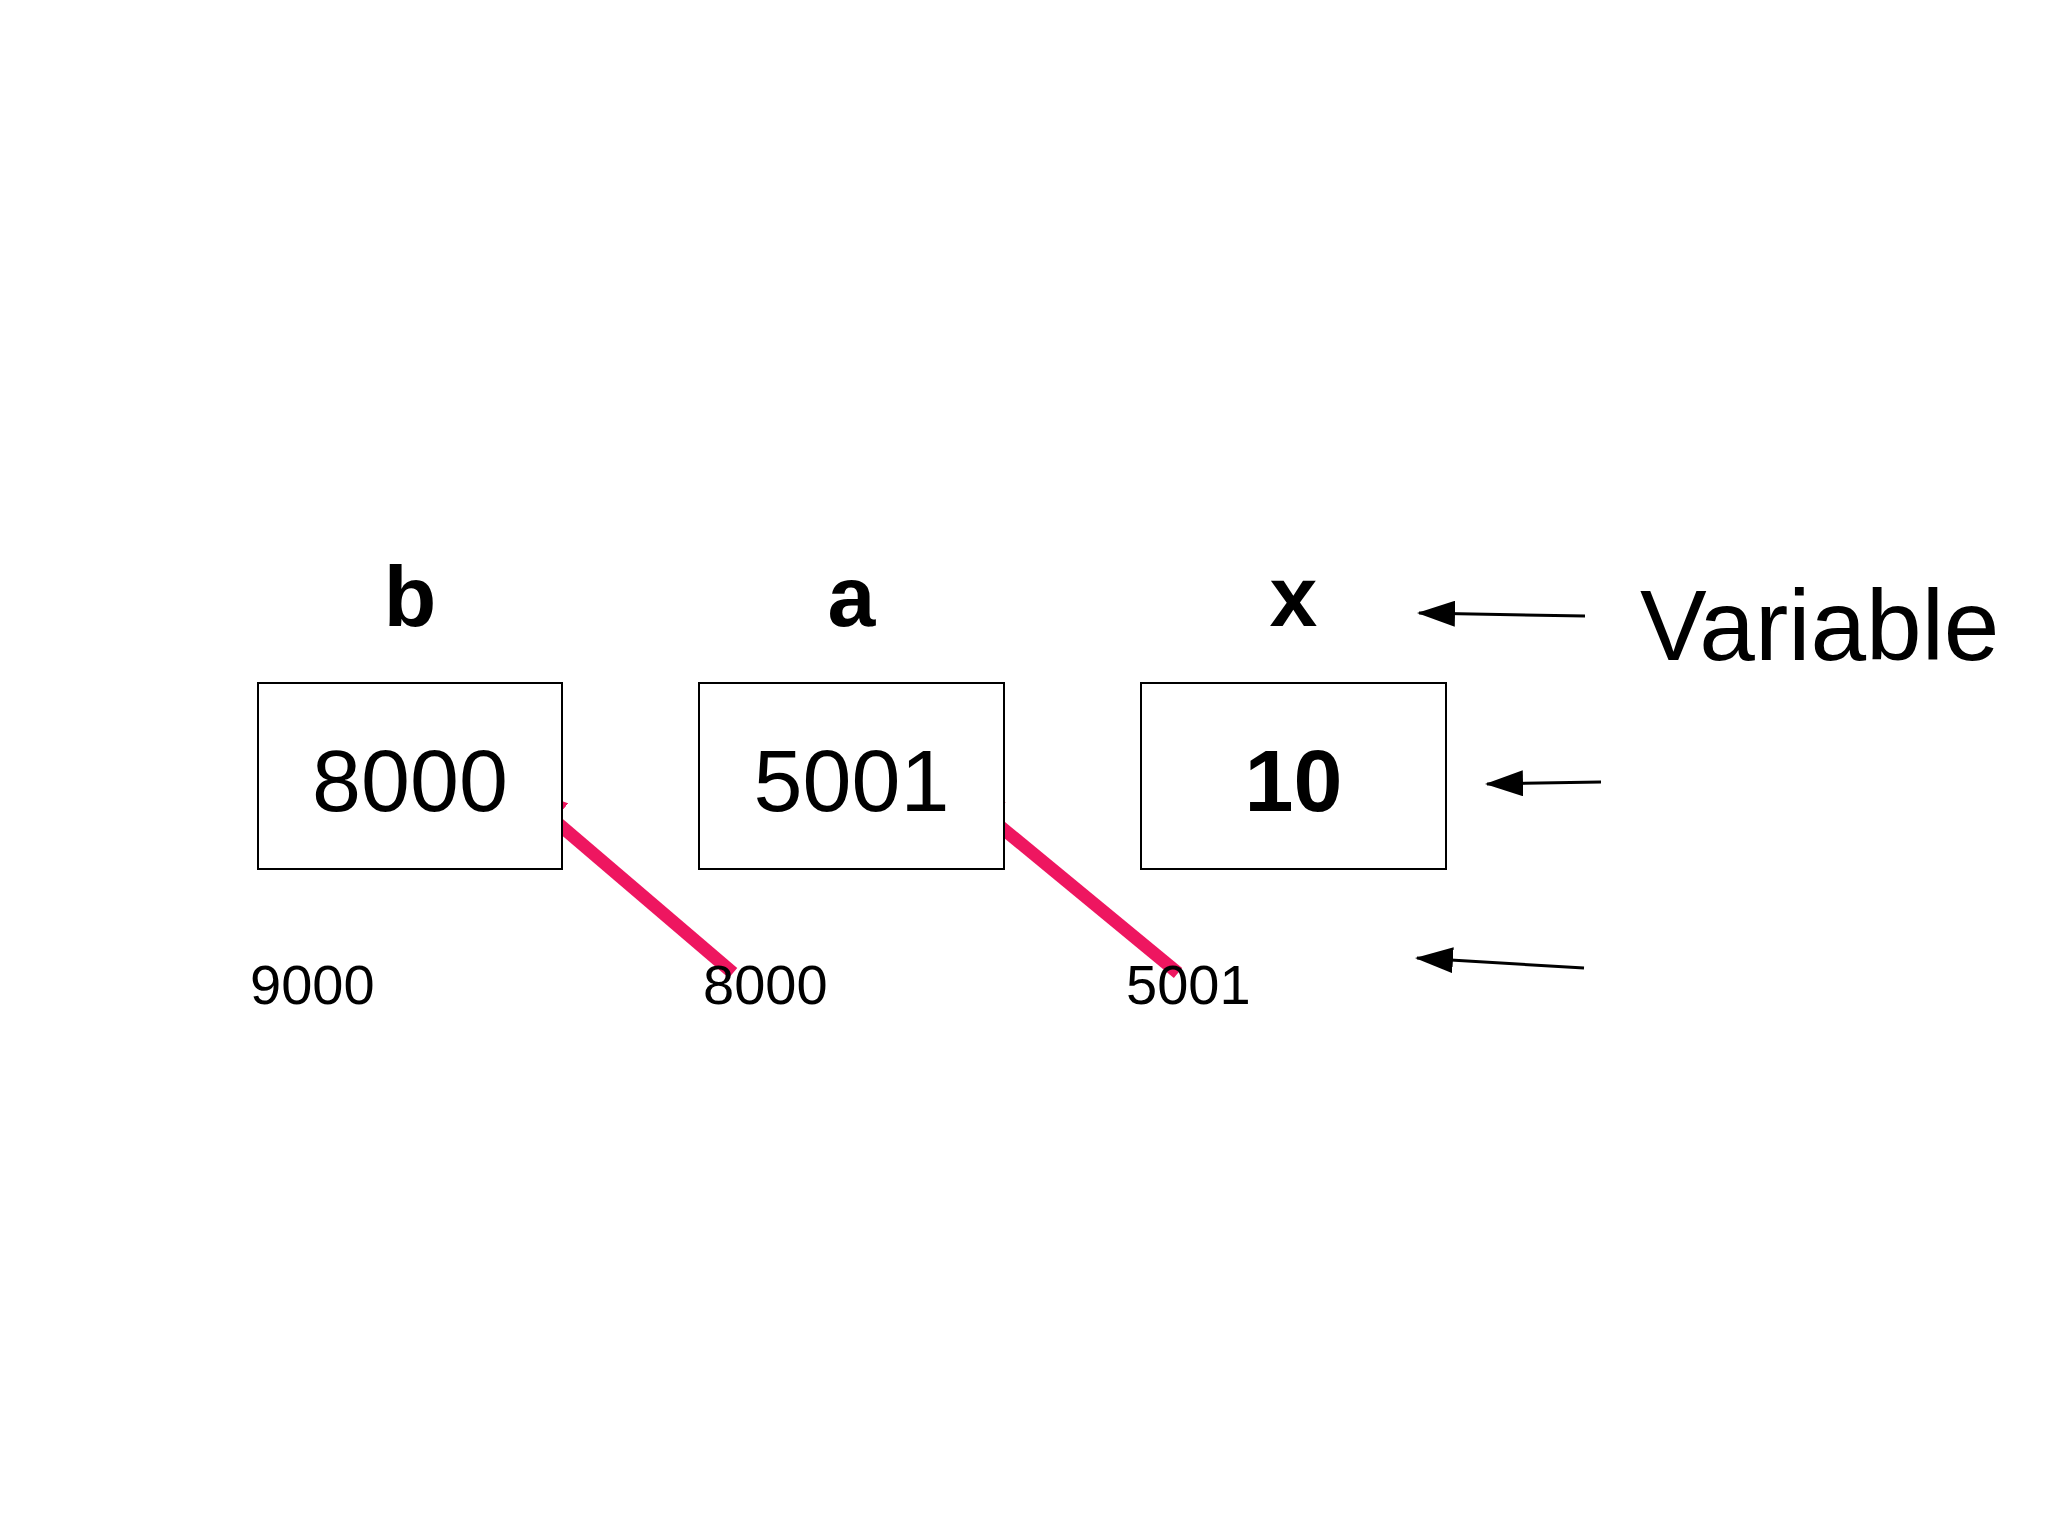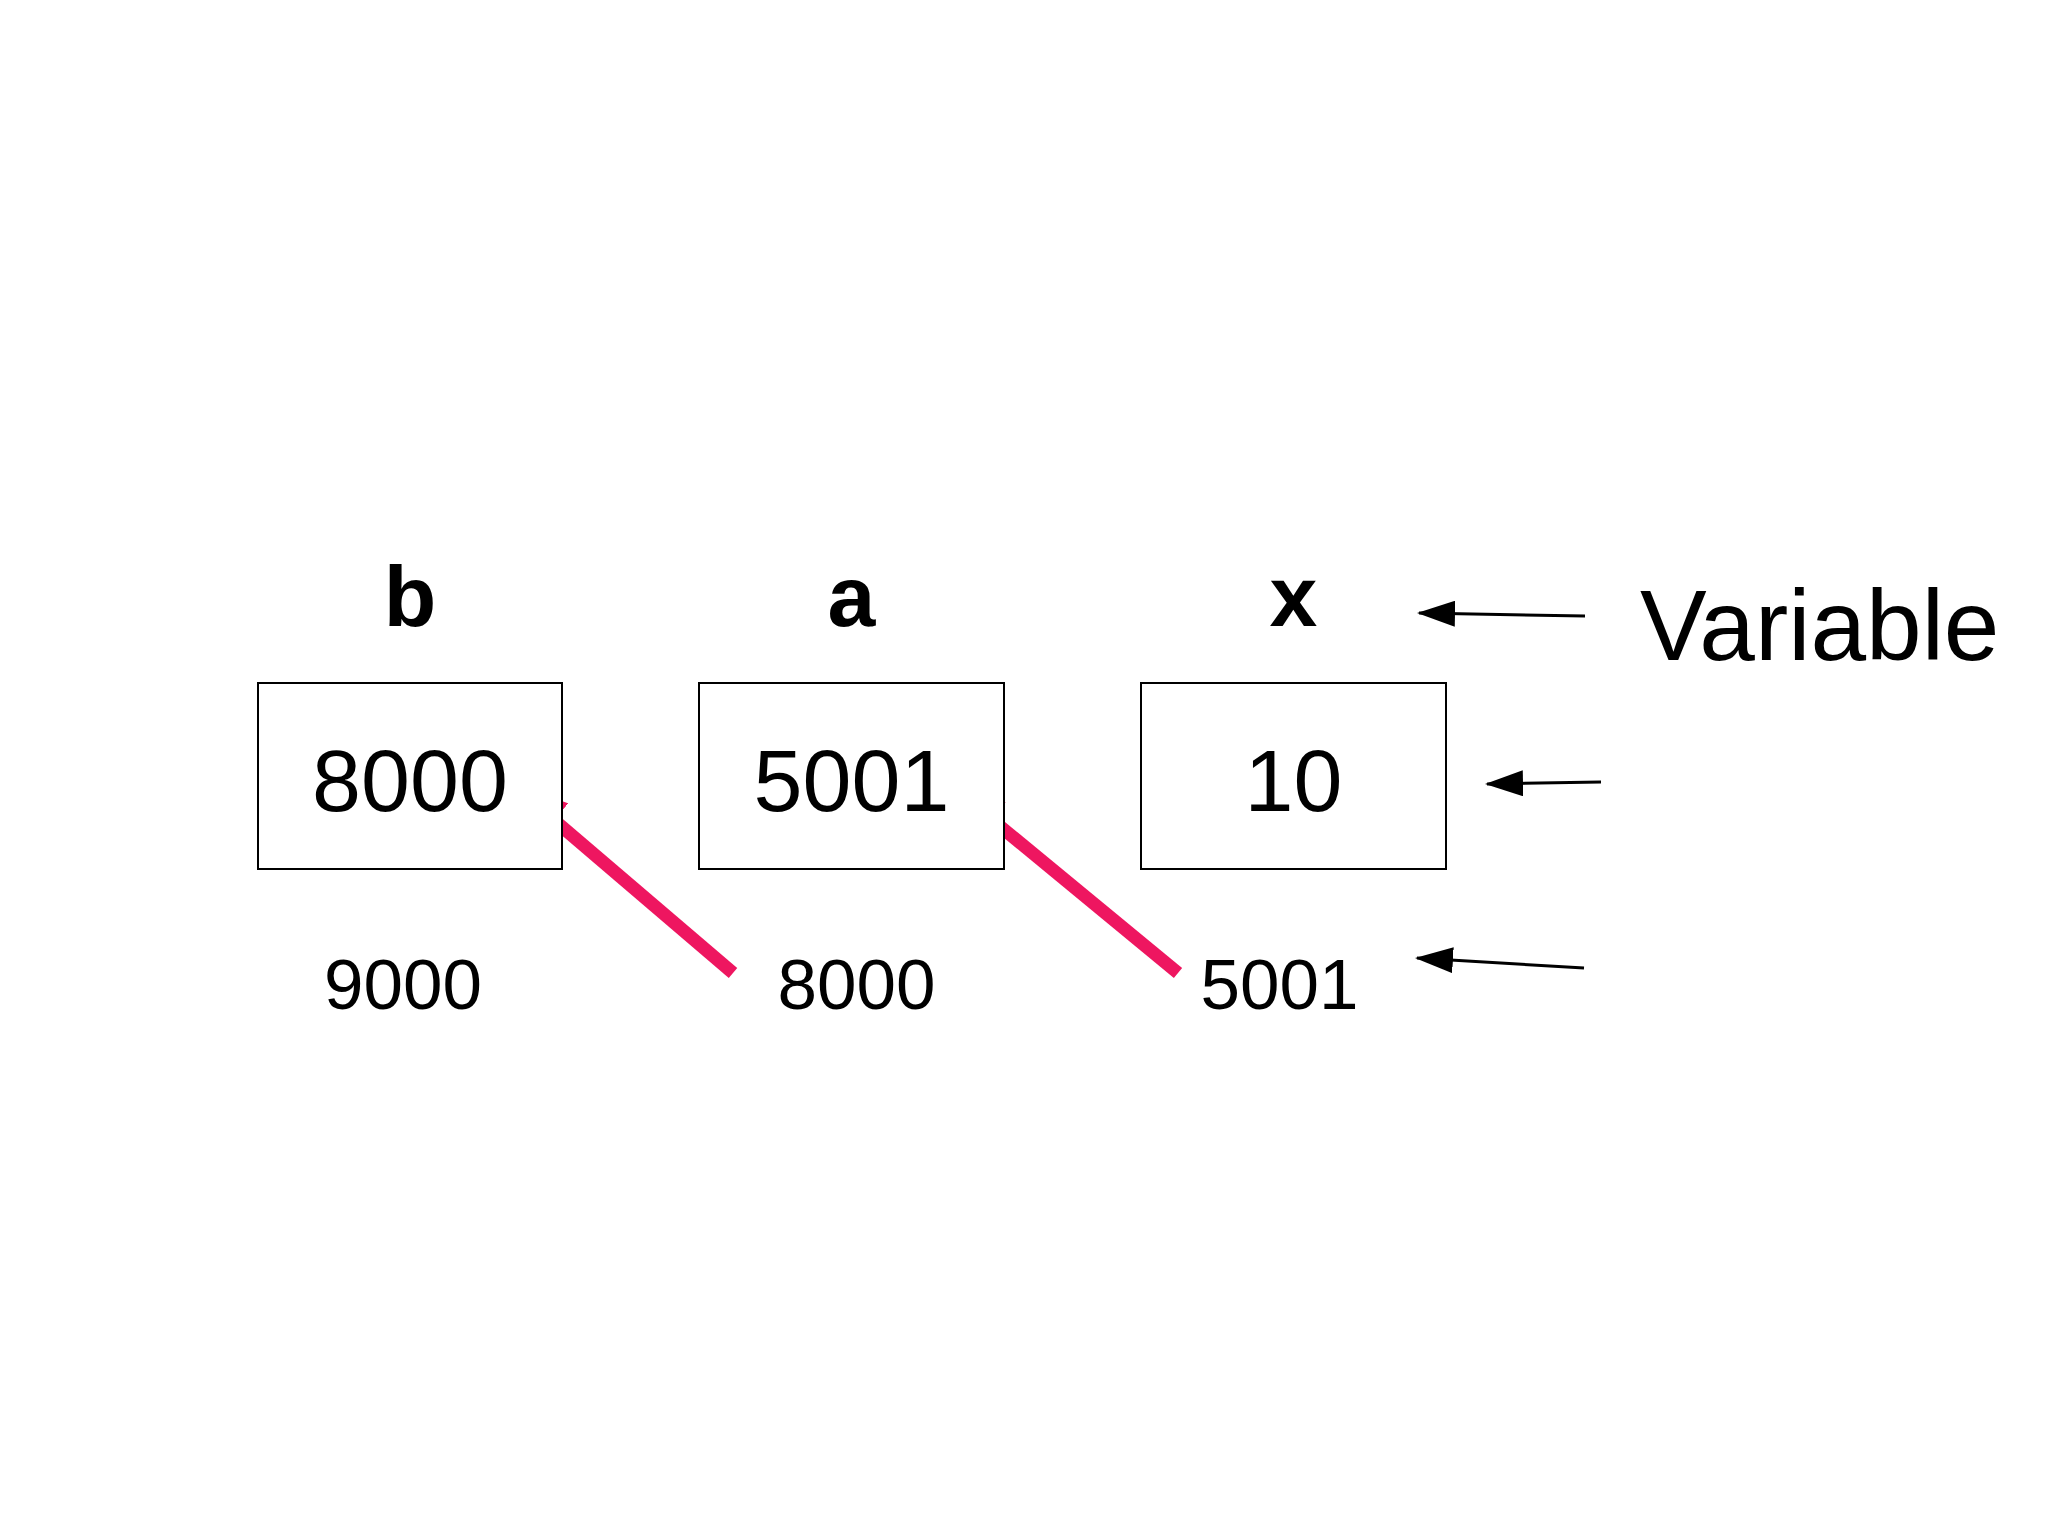--- a/index.html
+++ b/index.html
@@ -43,28 +43,28 @@
     align-items: center;
     justify-content: center;
     background: #ffffff;
   }
   .var-value {
     font-size: 88px;
     font-weight: 400;
     letter-spacing: 0;
     transform: translateY(5px);
   }
-  .var-value.bold { font-weight: 400; text-align: center; }
+  .var-value.bold { font-weight: 700; text-align: center; }
   .var-address {
     position: absolute;
     top: 937px;
     height: 96px;
     line-height: 96px;
-    text-align: center;
-    font-size: 71px;
+    text-align: left;
+    font-size: 56px;
   }
   
   .col-b  { left: 257px;  width: 306px; }
   .col-a  { left: 698px;  width: 307px; }
   .col-x  { left: 1140px; width: 307px; }
   .addr-b { left: 250px;  width: 306px; }
   .addr-a { left: 703px;  width: 307px; }
   .addr-x { left: 1126px; width: 307px; }
   .legend-label {
     position: absolute;

